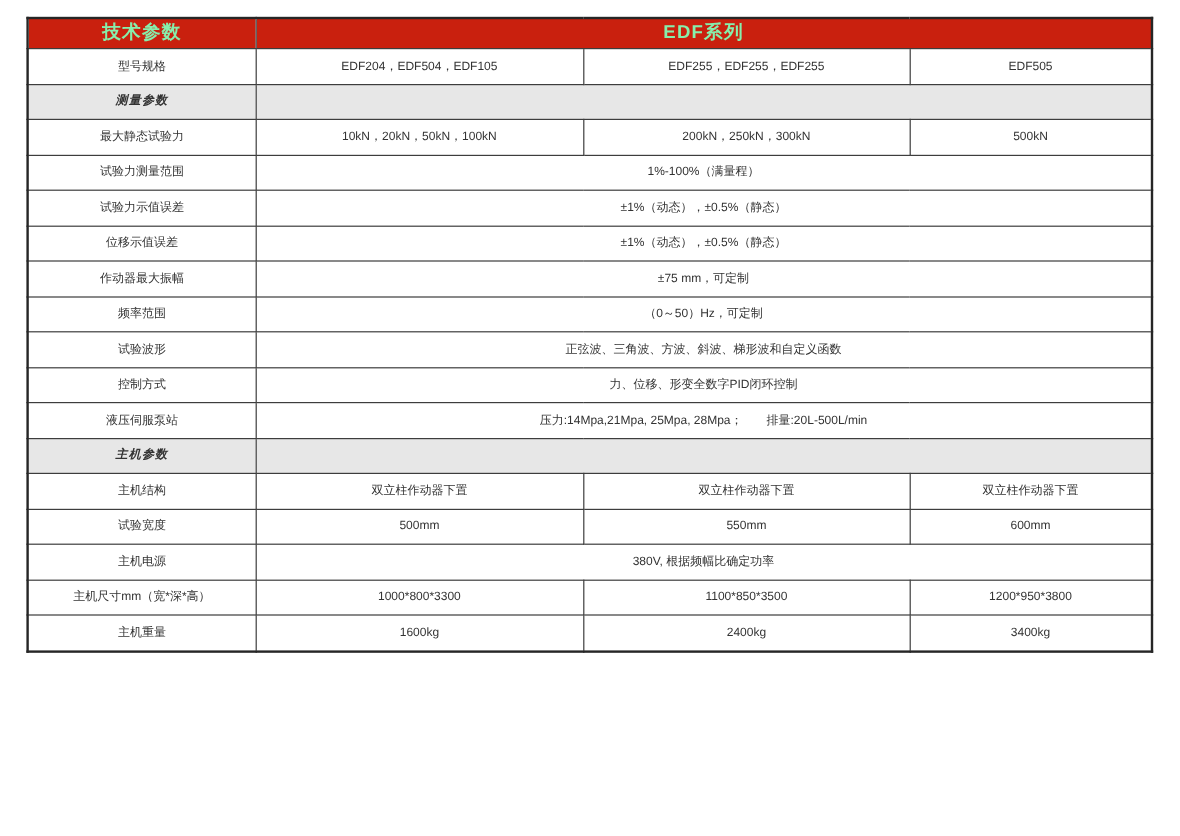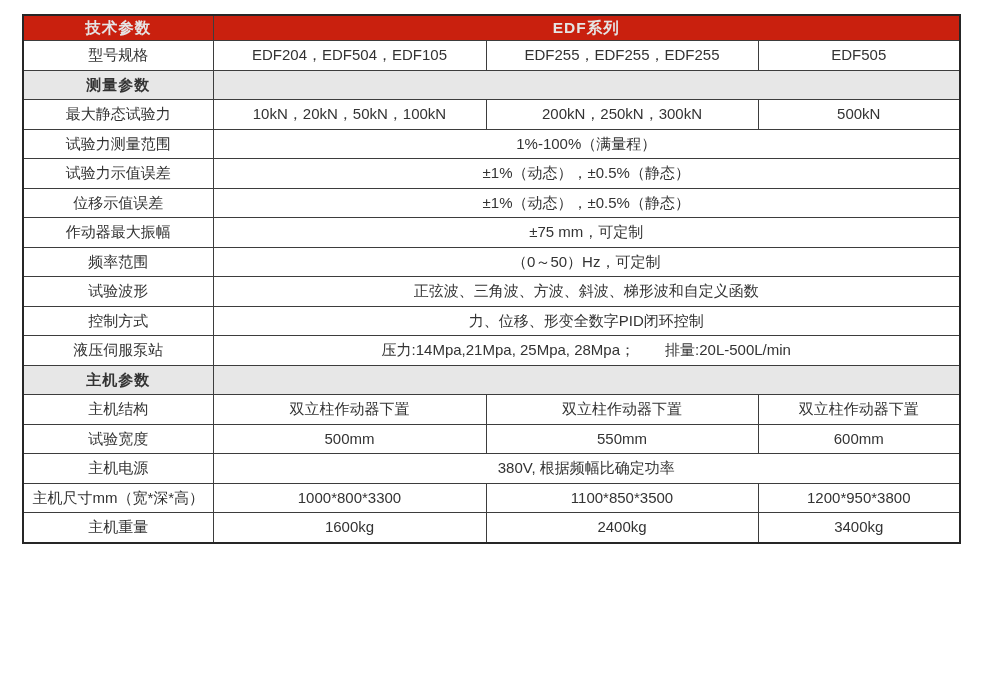--- a/index.html
+++ b/index.html
@@ -22,45 +22,46 @@
     width: 937px;
     border-collapse: collapse;
     table-layout: fixed;
     border: 2px solid var(--border-dark, #2e2e2e);
   }
   table.spec th,
   table.spec td {
     border: 1.5px solid var(--border, #3d3d3d);
     text-align: center;
     vertical-align: middle;
-    font-size: 15px;
+    font-size: 10px;
     color: var(--text, #333333);
     padding: 0 3px;
     height: 28.5px;
     white-space: nowrap;
     overflow: hidden;
     line-height: 1.1;
   }
   table.spec thead th {
     background: var(--red, #c9200e);
-    color: #e5e5e5;
+    color: #86efac;
     font-weight: bold;
     height: 24px;
     font-size: 15.5px;
     letter-spacing: 1px;
   }
   td.label {
     font-size: 15px;
   }
   tr.section-row td {
     background: var(--gray, #e7e7e7);
   }
   tr.section-row td.label {
     font-weight: bold;
     letter-spacing: 1px;
+    font-style: italic;
   }
   td.merged-value {
     
   }
 </style>
 </head>
 <body>
 
 <div class="page">
   <table class="spec">

